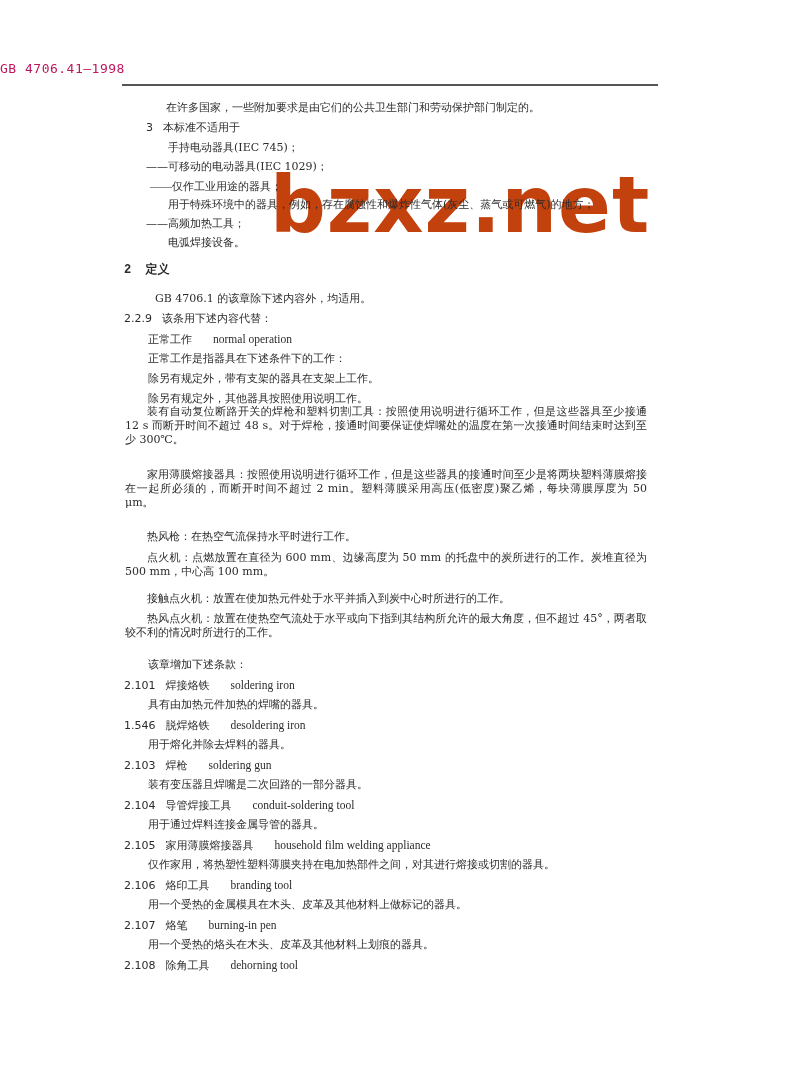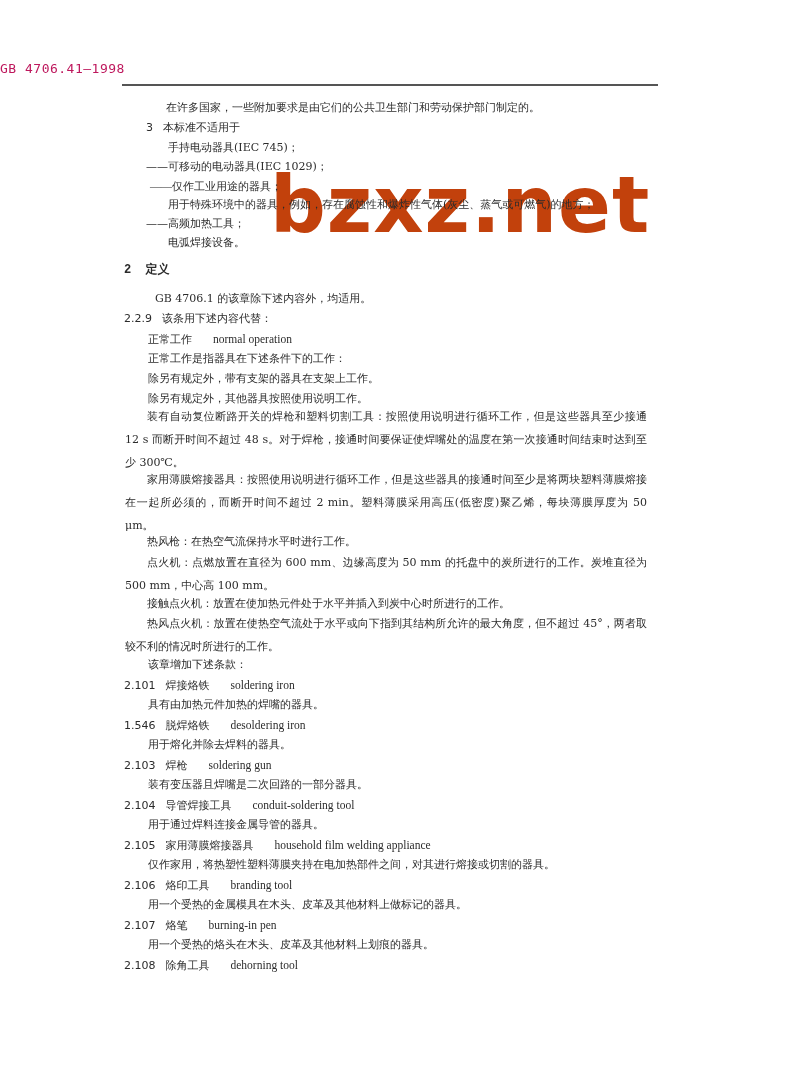--- a/index.html
+++ b/index.html
@@ -56,21 +56,21 @@
     .line {
       position: absolute;
       font-size: 11px;
       line-height: 14px;
       white-space: nowrap;
       color: #2b2b2b;
     }
     .wrap {
       position: absolute;
       font-size: 11px;
-      line-height: 23px;
+      line-height: 14px;
       color: #2b2b2b;
       width: 522px;
       text-align: justify;
     }
     .indent { text-indent: 22px; }
     .section-title {
       font-family: "DejaVu Sans", "Liberation Sans", sans-serif;
       font-weight: bold;
       font-size: 12px;
     }

